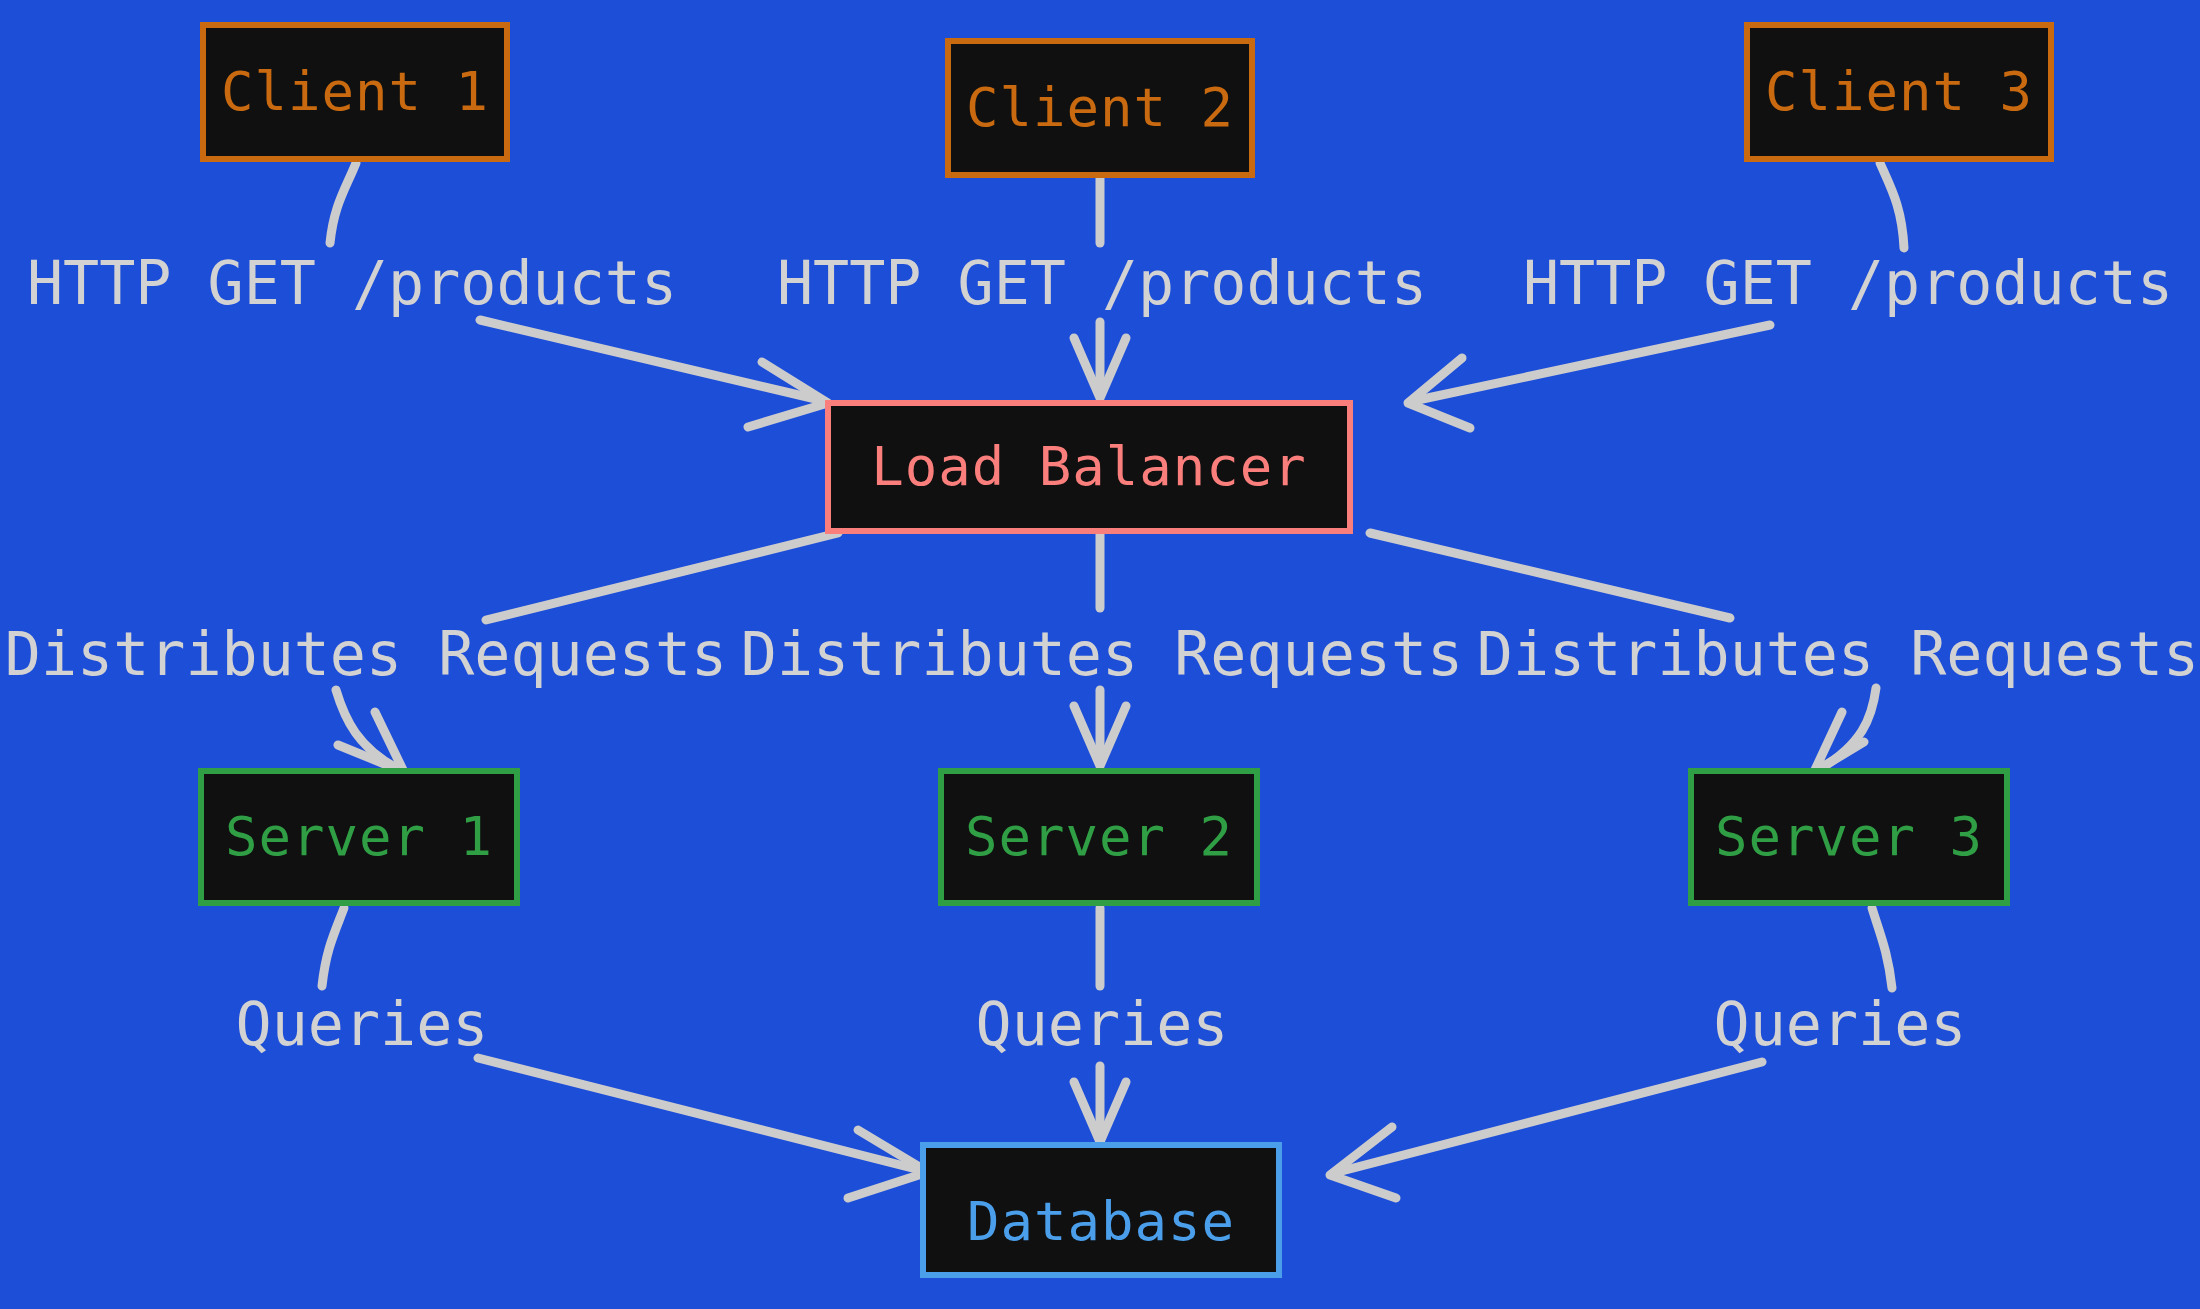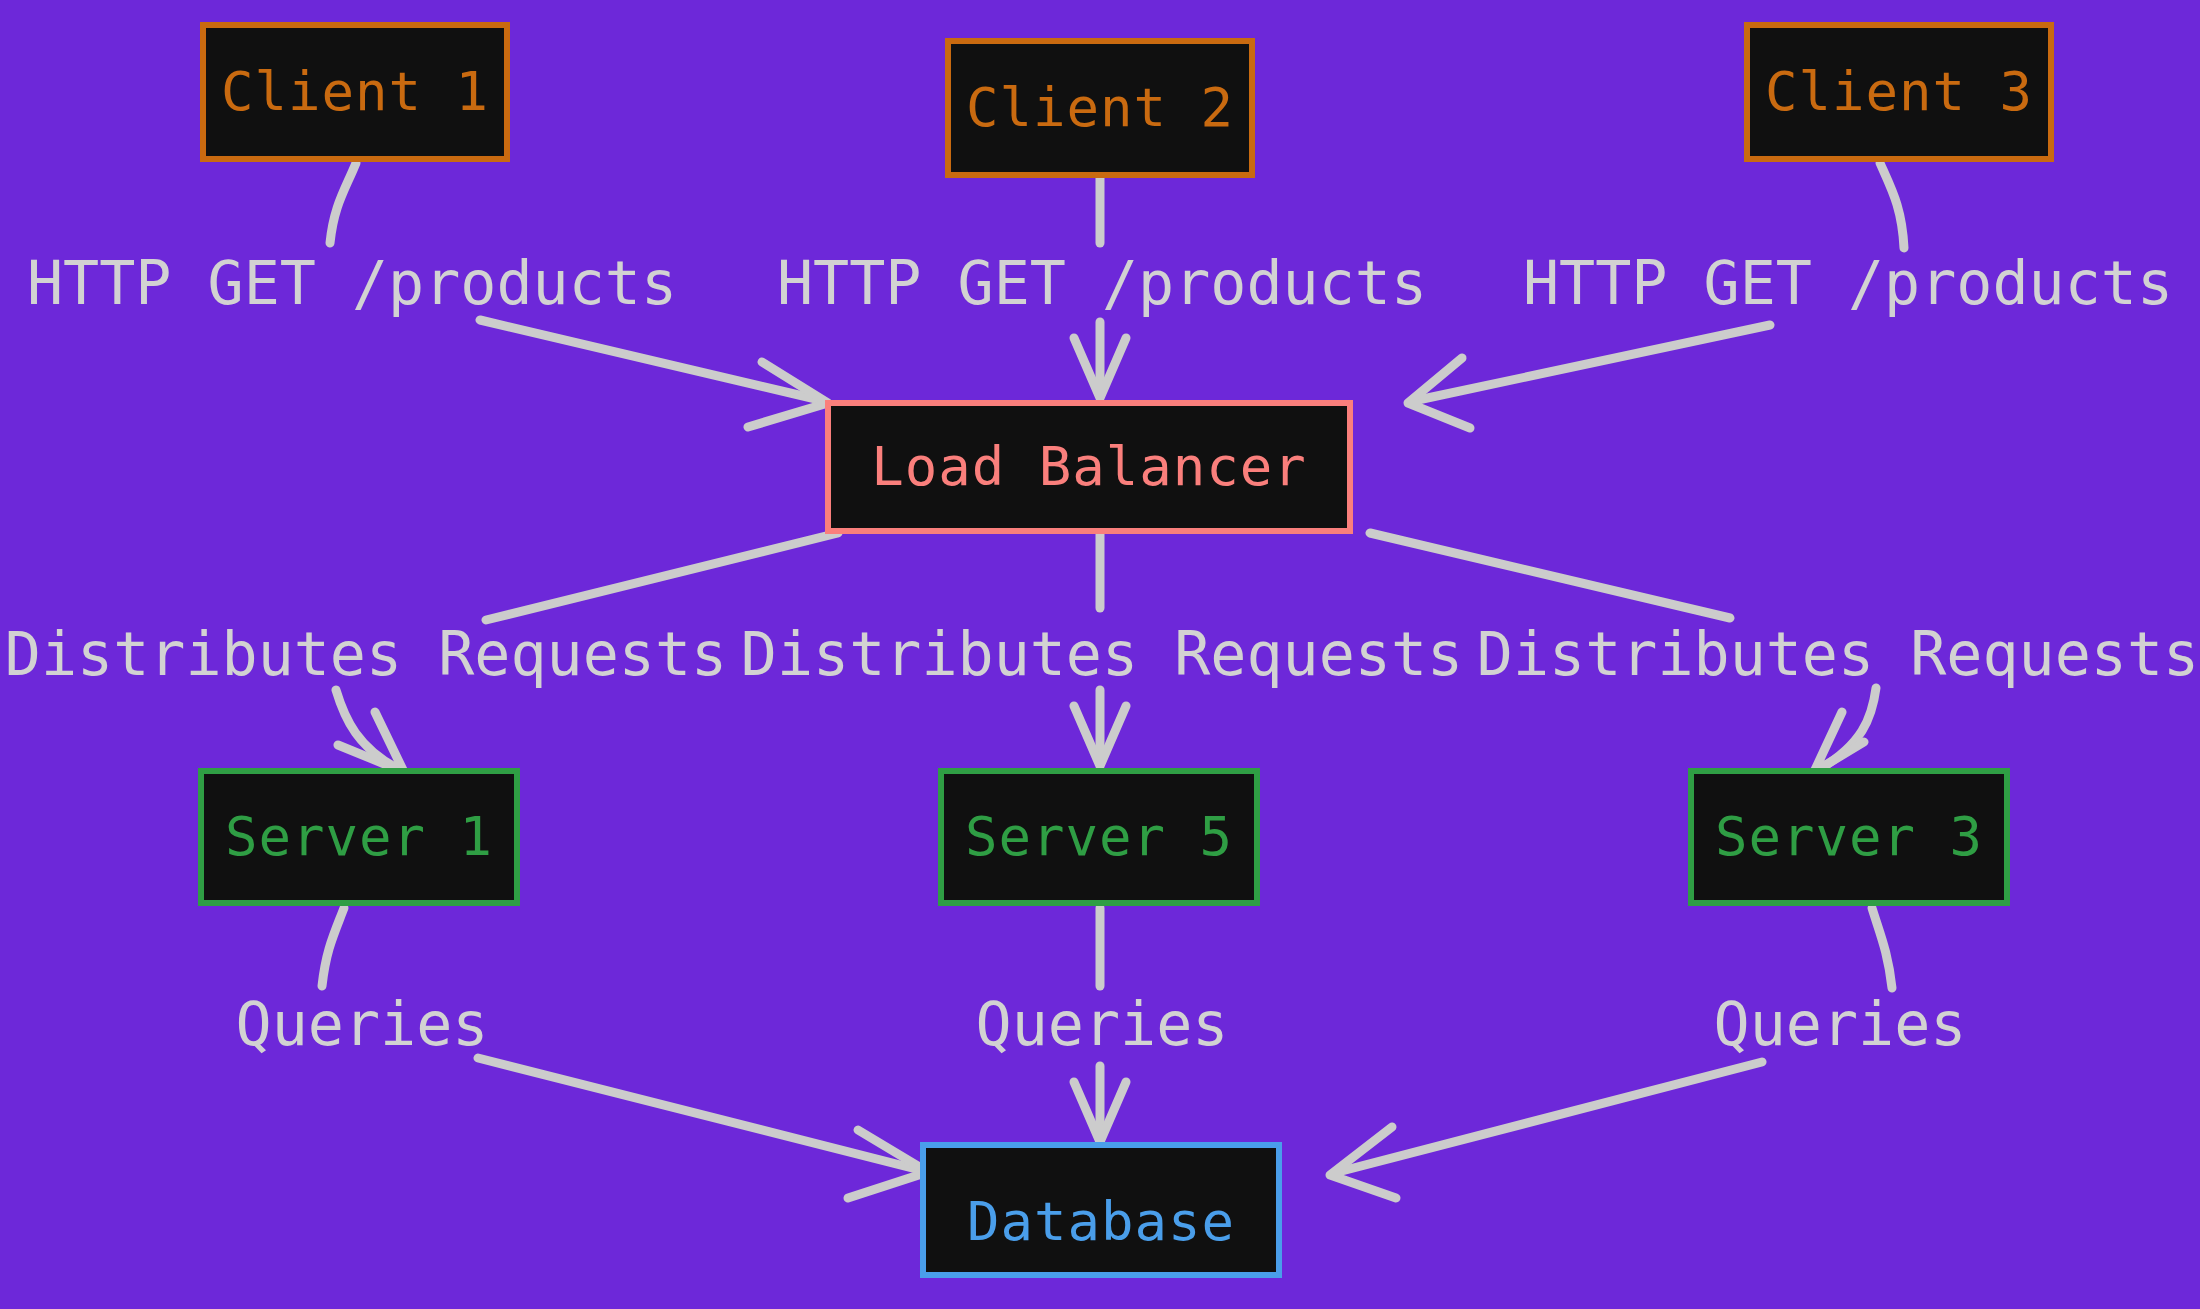--- a/index.html
+++ b/index.html
@@ -10,21 +10,21 @@
   body {
     width: 2200px;
     height: 1309px;
     overflow: hidden;
     font-family: "DejaVu Sans Mono", "Liberation Mono", monospace;
   }
   #canvas {
     position: relative;
     width: 2200px;
     height: 1309px;
-    background: #6d28d9;
+    background: #1d4ed8;
   }
   #edge-layer {
     position: absolute;
     left: 0;
     top: 0;
     width: 2200px;
     height: 1309px;
     pointer-events: none;
   }
   .node {
@@ -160,21 +160,21 @@
 
   <div class="node node-lb" style="left:825px; top:400px;">
     <span class="node-label">Load Balancer</span>
   </div>
 
   <div class="node node-server" style="left:198px; top:768px;">
     <span class="node-label">Server 1</span>
   </div>
 
   <div class="node node-server" style="left:938px; top:768px;">
-    <span class="node-label">Server 5</span>
+    <span class="node-label">Server 2</span>
   </div>
 
   <div class="node node-server" style="left:1688px; top:768px;">
     <span class="node-label">Server 3</span>
   </div>
 
   <div class="node node-db" style="left:920px; top:1142px;">
     <span class="node-label">Database</span>
   </div>
 

